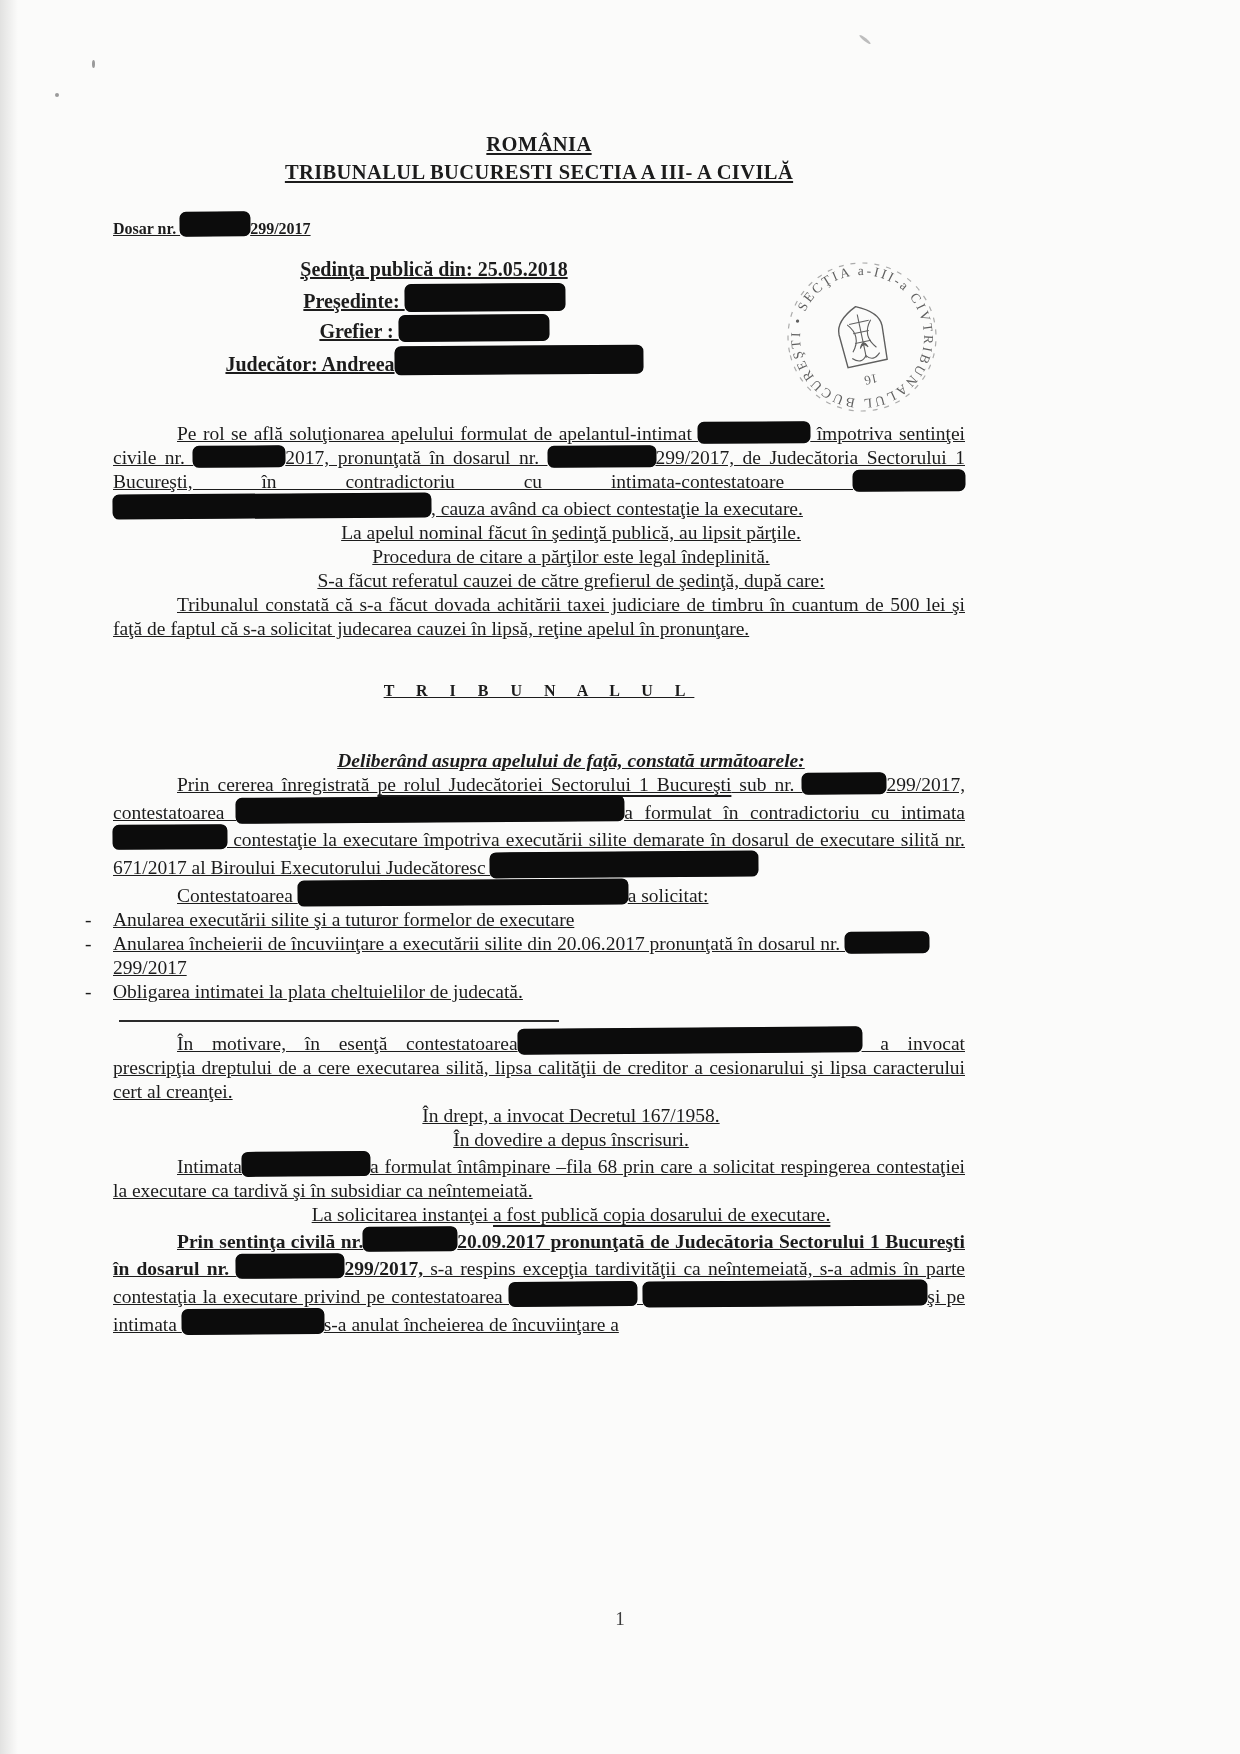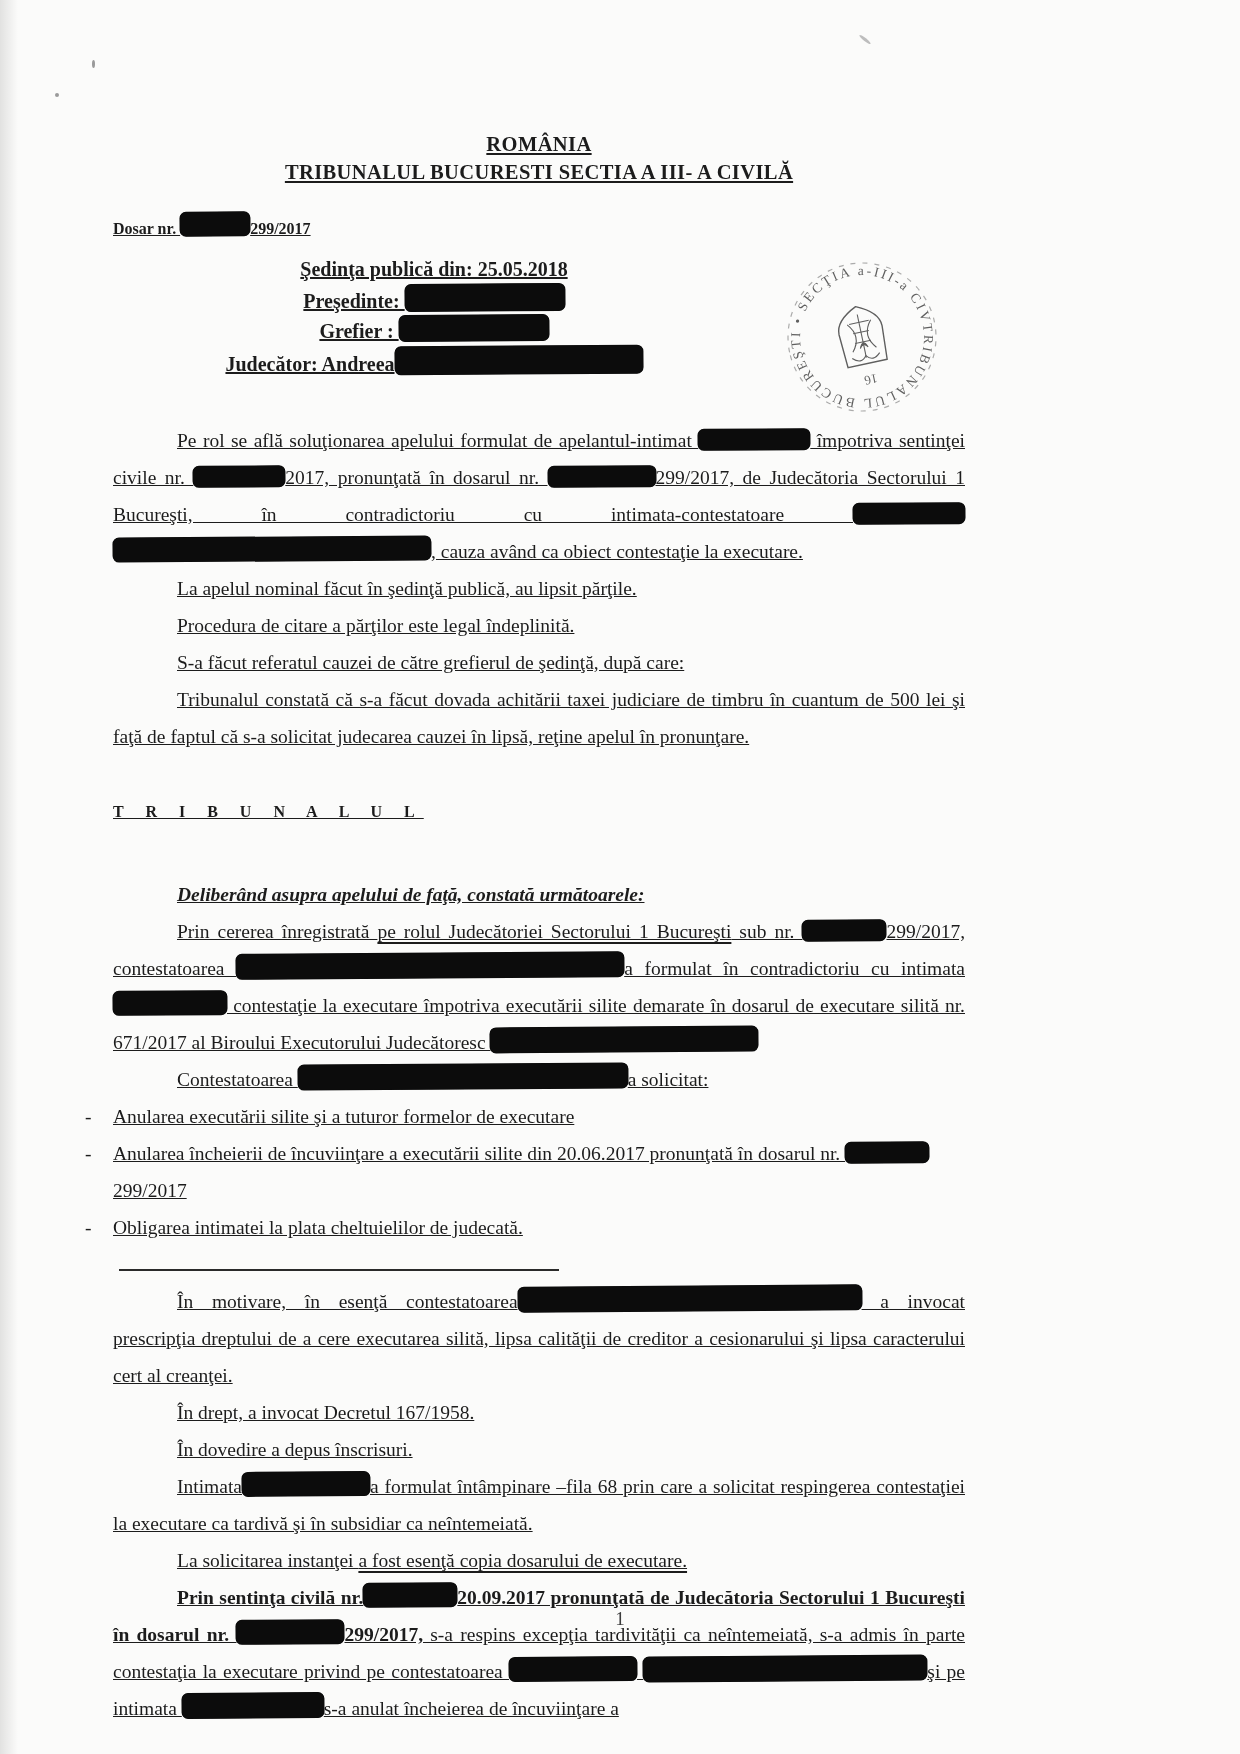--- a/index.html
+++ b/index.html
@@ -24,24 +24,24 @@
   .speck.s1{left:92px;top:60px;width:3px;height:8px;}
   .speck.s2{left:55px;top:93px;width:4px;height:4px;}
   .speck.s3{left:858px;top:38px;width:14px;height:3px;transform:rotate(38deg);background:#bdbdbd;}
 
   .header{ text-align:center; margin:0 auto; padding-top:130px; font-weight:bold; font-size:20.5px; line-height:28px; letter-spacing:.4px;}
   .dosar{ margin-top:26px; font-weight:bold; font-size:16px;}
 
   .decision{ margin-top:18px; text-align:center; font-weight:bold; font-size:20px; line-height:27.5px; padding-right:210px;}
   .decision .dline{white-space:nowrap;}
 
-  .body-text{ margin-top:44px; font-size:19.5px; line-height:37px;}
+  .body-text{ margin-top:44px; font-size:19.5px; line-height:24px;}
   .para{ margin:0; text-align:justify; position:relative;}
   .para.indent{ text-indent:64px;}
-  .para.nojust{ text-align:left;}
+  .para.nojust{ text-align:center;}
   .para.list{ text-align:left;}
   .para .marker{ position:absolute; left:-28px; top:0;}
   .heading-trib{ text-align:center; font-weight:bold; font-size:16px; letter-spacing:9px; margin:38px 0 46px 0;}
   .x{}
   .b{ font-weight:bold;}
   .bi{ font-weight:bold; font-style:italic;}
   .u{ text-decoration:underline; text-decoration-thickness:1.5px; text-underline-offset:4px;}
 
   .redact{
     display:inline-block; background:#0c0c0c; height:21px; border-radius:6px;
@@ -110,19 +110,19 @@
       <p class="para indent nojust"><span class="bi">Deliberând asupra apelului de faţă, constată următoarele:</span></p>
       <p class="para indent"><span class="x">Prin cererea înregistrată </span><span class="u">pe rolul Judecătoriei Sectorului 1 Bucureşti</span><span class="x"> sub nr. </span><span class="redact" style="width: 84px;"></span><span class="x">299/2017, contestatoarea </span><span class="redact" style="width: 388px; height: 25px;"></span><span class="x">a formulat în contradictoriu cu intimata </span><span class="redact" style="width: 114px; height: 24px;"></span><span class="x"> contestaţie la executare  împotriva executării silite demarate în dosarul de executare silită nr. 671/2017 al Biroului Executorului Judecătoresc </span><span class="redact" style="width: 268px; height: 25px;"></span></p>
       <p class="para indent"><span class="x">Contestatoarea </span><span class="redact" style="width: 330px; height: 25px;"></span><span class="x">a solicitat:</span></p>
       <p class="para list"><span class="marker">-</span><span class="x">Anularea executării silite şi a tuturor formelor de executare</span></p>
       <p class="para list"><span class="marker">-</span><span class="x">Anularea încheierii de încuviinţare a executării silite din 20.06.2017 pronunţată în dosarul nr. </span><span class="redact" style="width: 84px;"></span><span class="x">299/2017</span></p>
       <p class="para list"><span class="marker">-</span><span class="x">Obligarea intimatei la plata cheltuielilor de judecată.</span><span class="stray-line" style="width: 440px;"></span></p>
       <p class="para indent"><span class="x">În motivare, în esenţă contestatoarea</span><span class="redact" style="width: 344px; height: 25px;"></span><span class="x"> a invocat prescripţia dreptului de a cere executarea silită, lipsa calităţii de creditor a cesionarului şi lipsa caracterului cert al creanţei.</span></p>
       <p class="para indent nojust"><span class="x">În drept, a invocat Decretul 167/1958.</span></p>
       <p class="para indent nojust"><span class="x">În dovedire a depus înscrisuri.</span></p>
       <p class="para indent"><span class="x">Intimata</span><span class="redact" style="width: 128px; height: 24px;"></span><span class="x">a formulat întâmpinare –fila 68 prin care a solicitat respingerea contestaţiei la executare ca tardivă şi în subsidiar ca neîntemeiată.</span></p>
-      <p class="para indent nojust"><span class="x">La solicitarea instanţei </span><span class="u">a fost esenţă copia dosarului de executare.</span></p>
+      <p class="para indent nojust"><span class="x">La solicitarea instanţei </span><span class="u">a fost publică copia dosarului de executare.</span></p>
       <p class="para indent"><span class="b">Prin sentinţa civilă nr.</span><span class="redact" style="width: 94px; height: 24px;"></span><span class="b">20.09.2017 pronunţată de Judecătoria Sectorului 1 Bucureşti în dosarul nr. </span><span class="redact" style="width: 108px; height: 24px;"></span><span class="b">299/2017,</span><span class="x"> s-a respins excepţia tardivităţii ca neîntemeiată, s-a admis în parte contestaţia la executare privind pe contestatoarea </span><span class="redact" style="width: 128px; height: 24px;"></span><span class="x"> </span><span class="redact" style="width: 284px; height: 25px;"></span><span class="x">şi pe intimata </span><span class="redact" style="width: 142px; height: 25px;"></span><span class="x">s-a anulat încheierea de încuviinţare a</span></p>
     </div>
 
 </div>
 
 <div class="page-number">1</div>
 
 </body></html>

